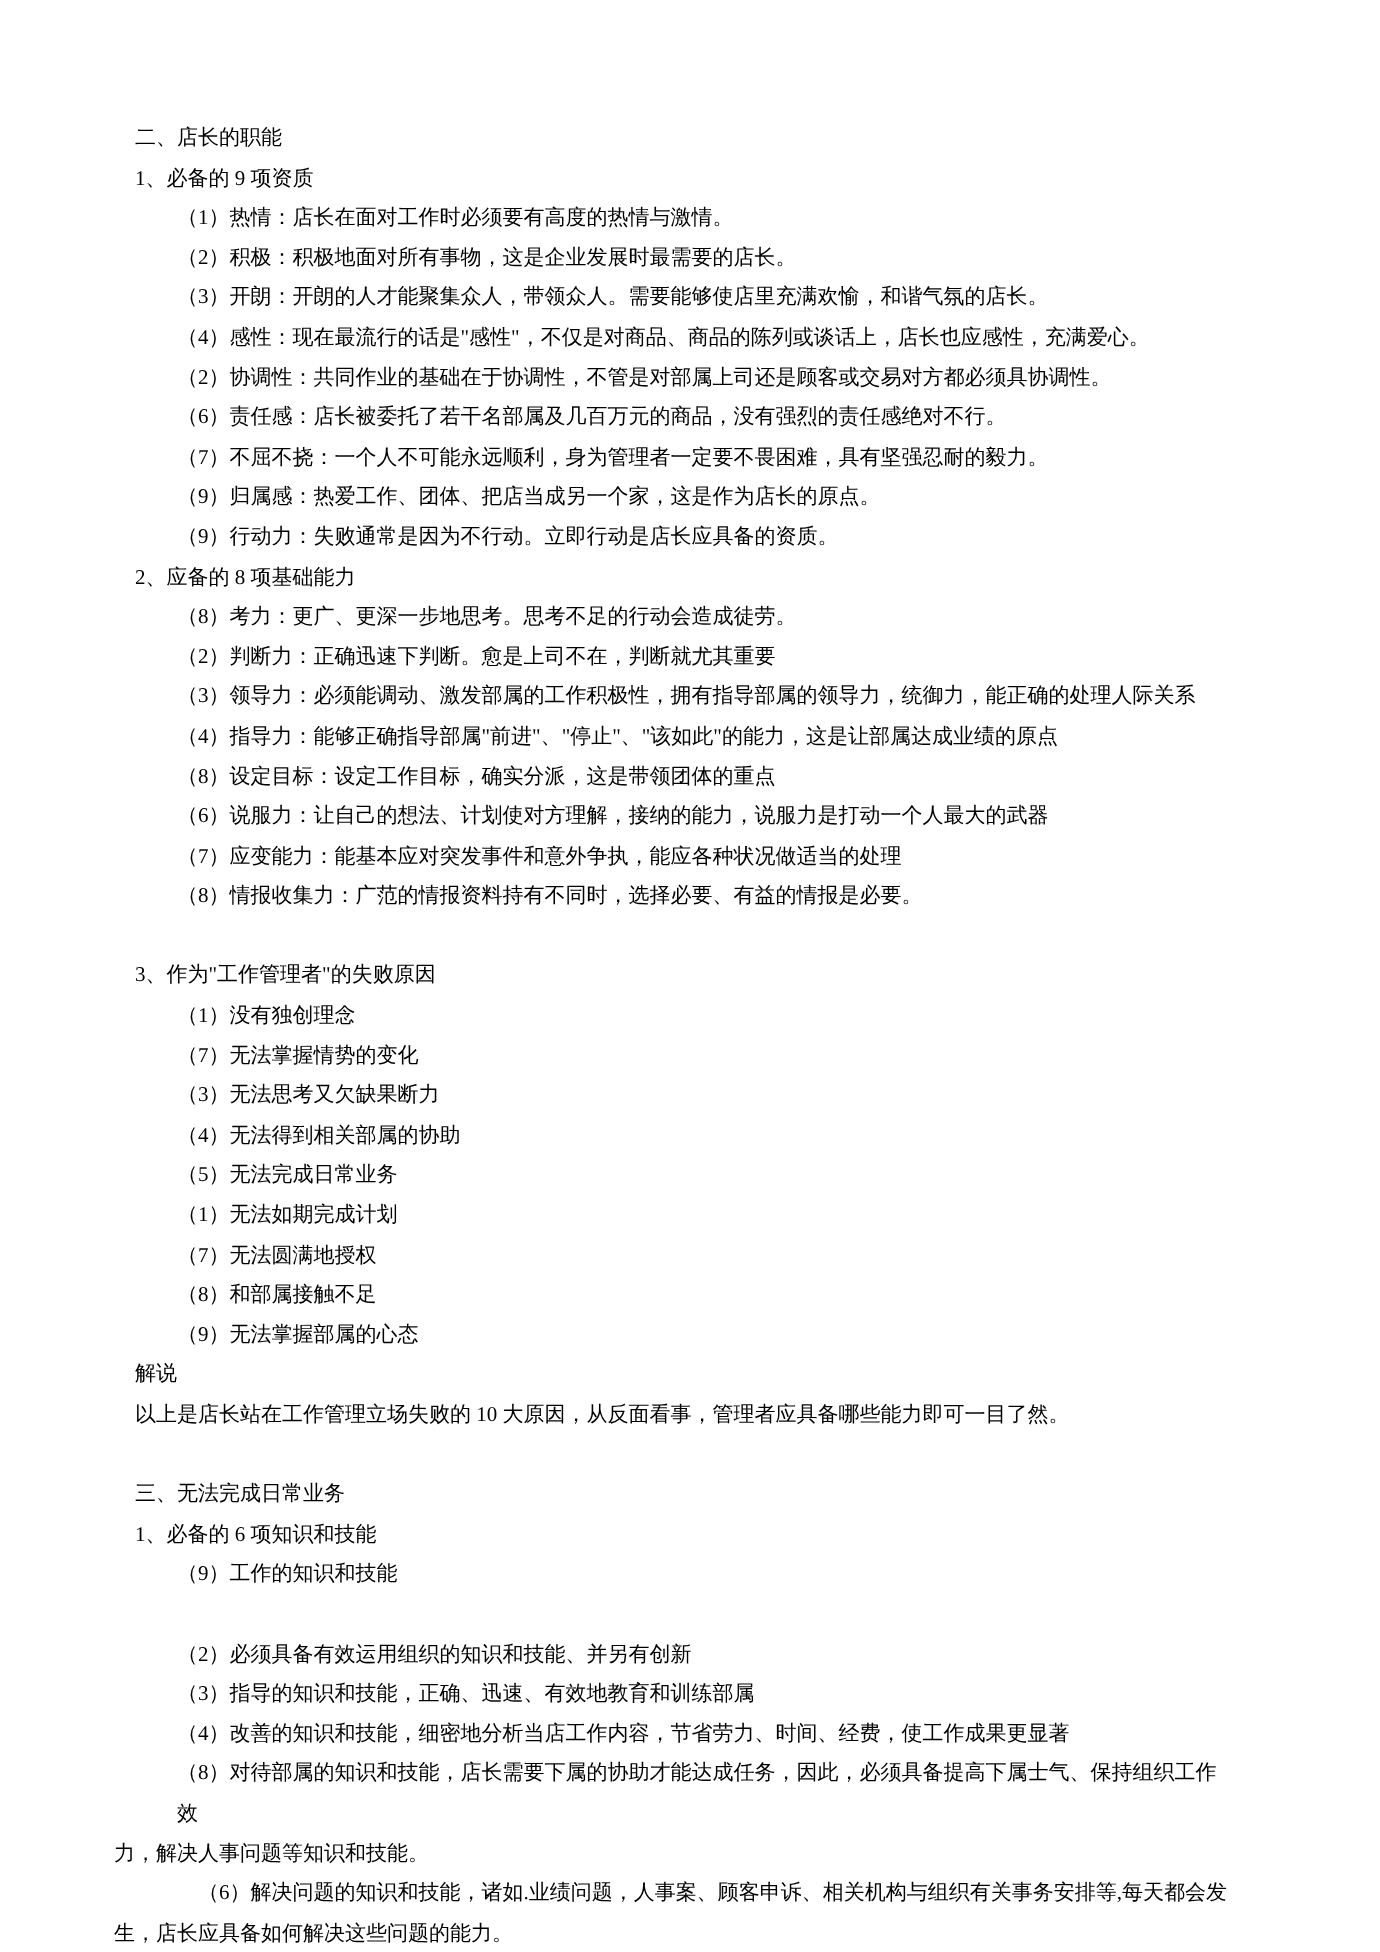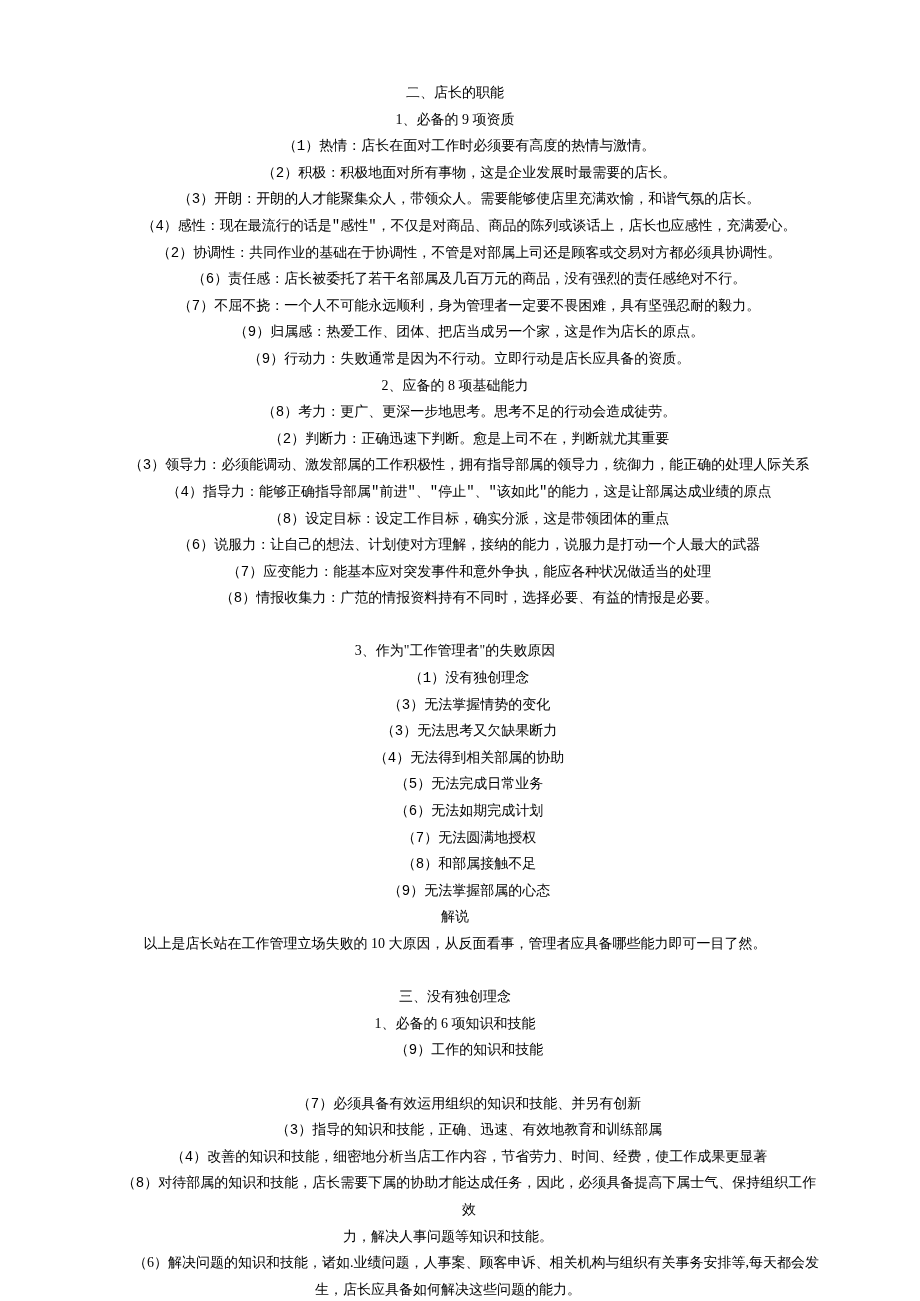--- a/index.html
+++ b/index.html
@@ -8,28 +8,26 @@
       line-height: 1.9;
       color: #000;
       background: #fff;
       padding: 80px 100px 60px 90px;
       margin: 0;
       width: 920px;
       box-sizing: border-box;
     }
     .sub-item {
       padding-left: 2em;
-      font-family: Liberation Mono, monospace;
     }
     .sub-item-more {
       padding-left: 3em;
     }
     .plain {
       margin: 0;
-      text-align: center;
     }
     .gap {
       height: 1.9em;
     }
   </style>
 </head>
 <body>
 
 <p class="plain">二、店长的职能</p>
 <p class="plain">1、必备的 9 项资质</p>
@@ -50,36 +48,36 @@
 <p class="plain sub-item">（4）指导力：能够正确指导部属"前进"、"停止"、"该如此"的能力，这是让部属达成业绩的原点</p>
 <p class="plain sub-item">（8）设定目标：设定工作目标，确实分派，这是带领团体的重点</p>
 <p class="plain sub-item">（6）说服力：让自己的想法、计划使对方理解，接纳的能力，说服力是打动一个人最大的武器</p>
 <p class="plain sub-item">（7）应变能力：能基本应对突发事件和意外争执，能应各种状况做适当的处理</p>
 <p class="plain sub-item">（8）情报收集力：广范的情报资料持有不同时，选择必要、有益的情报是必要。</p>
 
 <div class="gap"></div>
 
 <p class="plain">3、作为"工作管理者"的失败原因</p>
 <p class="plain sub-item">（1）没有独创理念</p>
-<p class="plain sub-item">（3）无法掌握情势的变化</p>
+<p class="plain sub-item">（7）无法掌握情势的变化</p>
 <p class="plain sub-item">（3）无法思考又欠缺果断力</p>
 <p class="plain sub-item">（4）无法得到相关部属的协助</p>
 <p class="plain sub-item">（5）无法完成日常业务</p>
-<p class="plain sub-item">（6）无法如期完成计划</p>
+<p class="plain sub-item">（1）无法如期完成计划</p>
 <p class="plain sub-item">（7）无法圆满地授权</p>
 <p class="plain sub-item">（8）和部属接触不足</p>
 <p class="plain sub-item">（9）无法掌握部属的心态</p>
 <p class="plain">解说</p>
 <p class="plain">以上是店长站在工作管理立场失败的 10 大原因，从反面看事，管理者应具备哪些能力即可一目了然。</p>
 
 <div class="gap"></div>
 
-<p class="plain">三、没有独创理念</p>
+<p class="plain">三、无法完成日常业务</p>
 <p class="plain">1、必备的 6 项知识和技能</p>
 <p class="plain sub-item">（9）工作的知识和技能</p>
 <div class="gap"></div>
-<p class="plain sub-item">（7）必须具备有效运用组织的知识和技能、并另有创新</p>
+<p class="plain sub-item">（2）必须具备有效运用组织的知识和技能、并另有创新</p>
 <p class="plain sub-item">（3）指导的知识和技能，正确、迅速、有效地教育和训练部属</p>
 <p class="plain sub-item">（4）改善的知识和技能，细密地分析当店工作内容，节省劳力、时间、经费，使工作成果更显著</p>
 <p class="plain sub-item">（8）对待部属的知识和技能，店长需要下属的协助才能达成任务，因此，必须具备提高下属士气、保持组织工作效</p>
 <p class="plain" style="margin-left:-1em;">力，解决人事问题等知识和技能。</p>
 <p class="plain sub-item-more">（6）解决问题的知识和技能，诸如.业绩问题，人事案、顾客申诉、相关机构与组织有关事务安排等,每天都会发</p>
 <p class="plain" style="margin-left:-1em;">生，店长应具备如何解决这些问题的能力。</p>
 
 </body></html>

